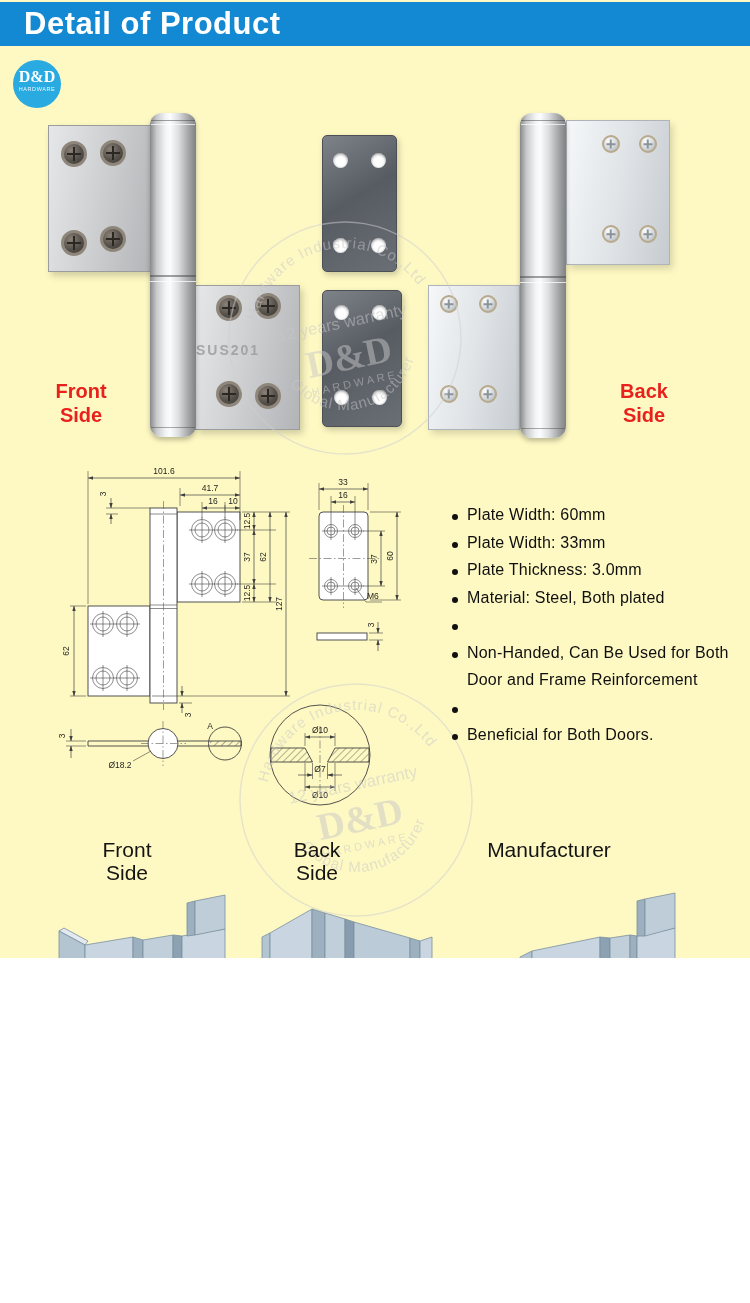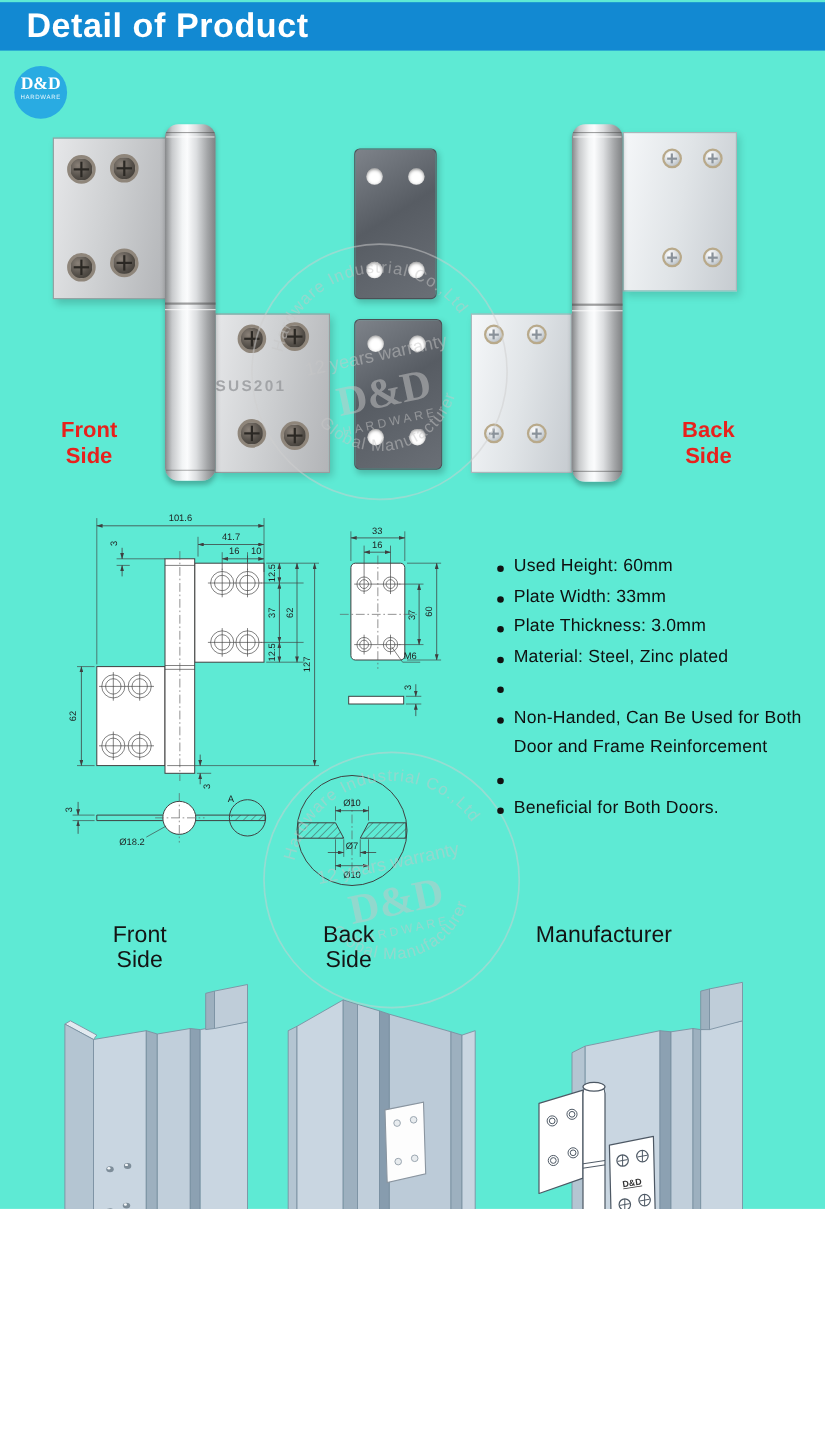--- a/index.html
+++ b/index.html
@@ -1,16 +1,16 @@
 <!DOCTYPE html>
 <html><head>
 <meta charset="utf-8">
 <style>
   html,body{margin:0;padding:0;background:#ffffff;}
-  .page{position:relative;width:750px;height:1099px;background:#5eead4;overflow:hidden;
+  .page{position:relative;width:750px;height:958px;background:#fef9c3;overflow:hidden;
         font-family:"Liberation Sans",sans-serif;}
   .abs{position:absolute;}
 
   
   .header{left:0;top:2px;width:750px;height:44px;background:#1289d2;z-index:8;}
   .header .title{color:#fff;font-size:31px;font-weight:bold;line-height:44px;
                  padding-left:24px;letter-spacing:.5px;}
   .logo{left:13px;top:60px;width:48px;height:48px;border-radius:50%;background:#29abe2;
         z-index:8;text-align:center;}
   .logo .name{color:#fff;font-family:"Liberation Serif",serif;font-weight:bold;
@@ -388,33 +388,33 @@
       <line class="thin" x1="265" y1="63" x2="265" y2="91"></line>
       <line class="thin" x1="295" y1="63" x2="295" y2="91"></line>
       <line class="dd" x1="265" y1="87" x2="295" y2="87" marker-start="url(#arC)" marker-end="url(#arC)"></line>
       <text class="dim" x="280" y="98" text-anchor="middle">Ø10</text>
     </g>
   </svg>
 
   <div class="abs specs">
     <div class="specRow">
         <div class="dot"></div>
-        <div>Used Height: 60mm</div>
+        <div>Plate Width: 60mm</div>
       </div>
     <div class="specRow">
         <div class="dot"></div>
         <div>Plate Width: 33mm</div>
       </div>
     <div class="specRow">
         <div class="dot"></div>
         <div>Plate Thickness: 3.0mm</div>
       </div>
     <div class="specRow">
         <div class="dot"></div>
-        <div>Material: Steel, Zinc plated</div>
+        <div>Material: Steel, Both plated</div>
       </div>
     <div class="specRow">
         <div class="dot"></div>
       </div>
     <div class="specRow">
         <div class="dot"></div>
         <div>Non-Handed, Can Be Used for Both</div>
       </div>
     <div class="specRow cont">
         <div>Door and Frame Reinforcement</div>

